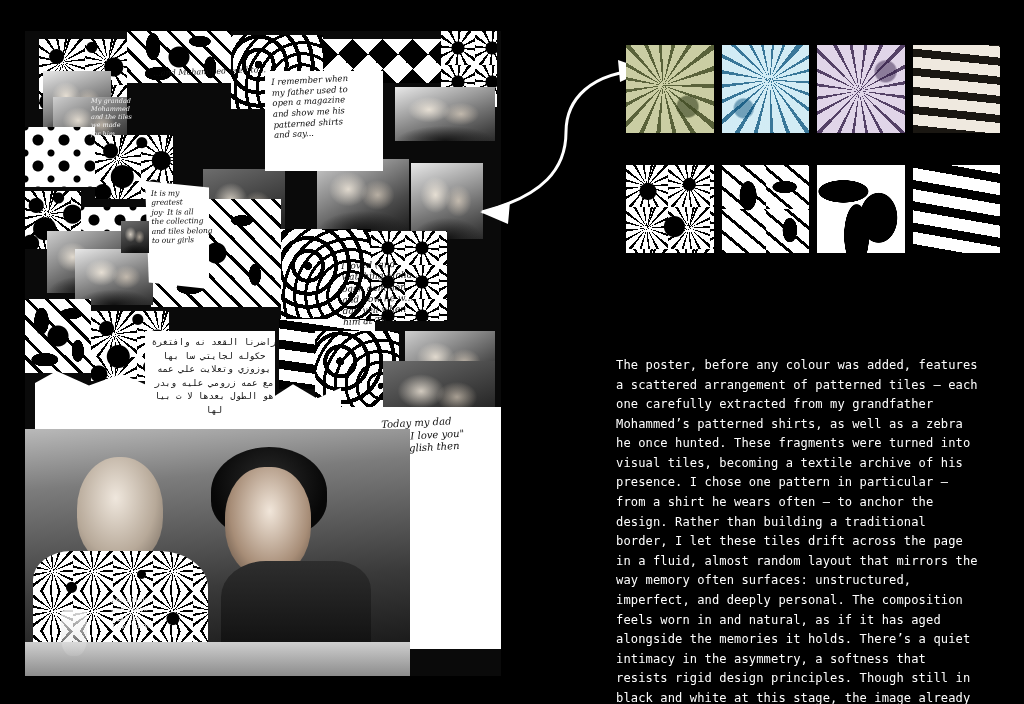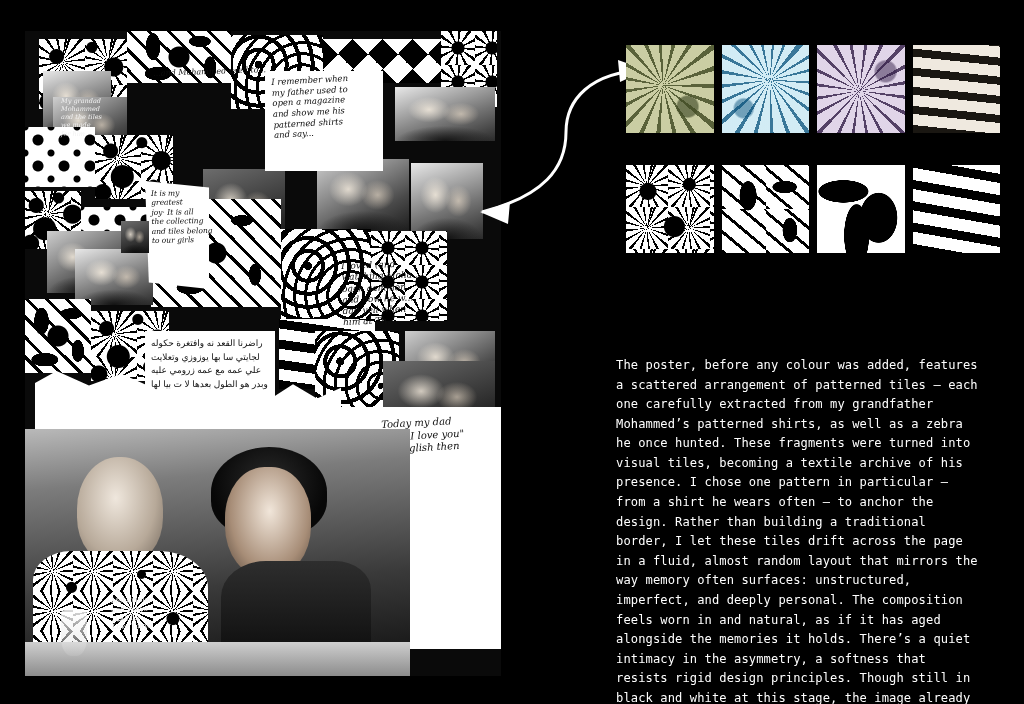--- a/index.html
+++ b/index.html
@@ -119,23 +119,23 @@
     line-height: 1.25;
     transform-origin: left top;
     white-space: pre-wrap;
     pointer-events: none;
   }
   .hw-white { color: #f2f2f2; }
 
   .arabic {
     position: absolute;
     color: #111;
-    font-family: Liberation Sans, sans-serif;
+    font-family: Liberation Mono, monospace;
     direction: rtl;
-    text-align: left;
+    text-align: center;
     line-height: 1.5;
   }
 
   
   #portrait {
     position: absolute;
     left: 0;
     top: 398px;
     width: 385px;
     height: 247px;
@@ -360,21 +360,21 @@
 watching Moha...
 back gammon
 and how he w...
 dad yell when
 him at Th...</div>
 
     <div class="handwriting" style="left:356px; top:388px; width:120px; font-size:10px; transform: rotate(-3deg);">Today my dad
 said "I love you"
 in English then</div>
 
-    <div class="handwriting hw-white" style="left:36px; top:66px; width:70px; font-size:6.5px;">My grandad
+    <div class="handwriting hw-white" style="left:28px; top:66px; width:70px; font-size:6.5px;padding-left:38px;">My grandad
 Mohammed
 and the tiles
 we made
 for him</div>
 
     <div class="arabic" style="left:126px; top:306px; width:126px; font-size:9px;">راضرنا القعد نه وافتغرة
 حكوله لجايتي سا بها يوزوزي
 وتعلايت علي عمه مع
 عمه زرومي عليه وبدر
 هو الطول بعدها

